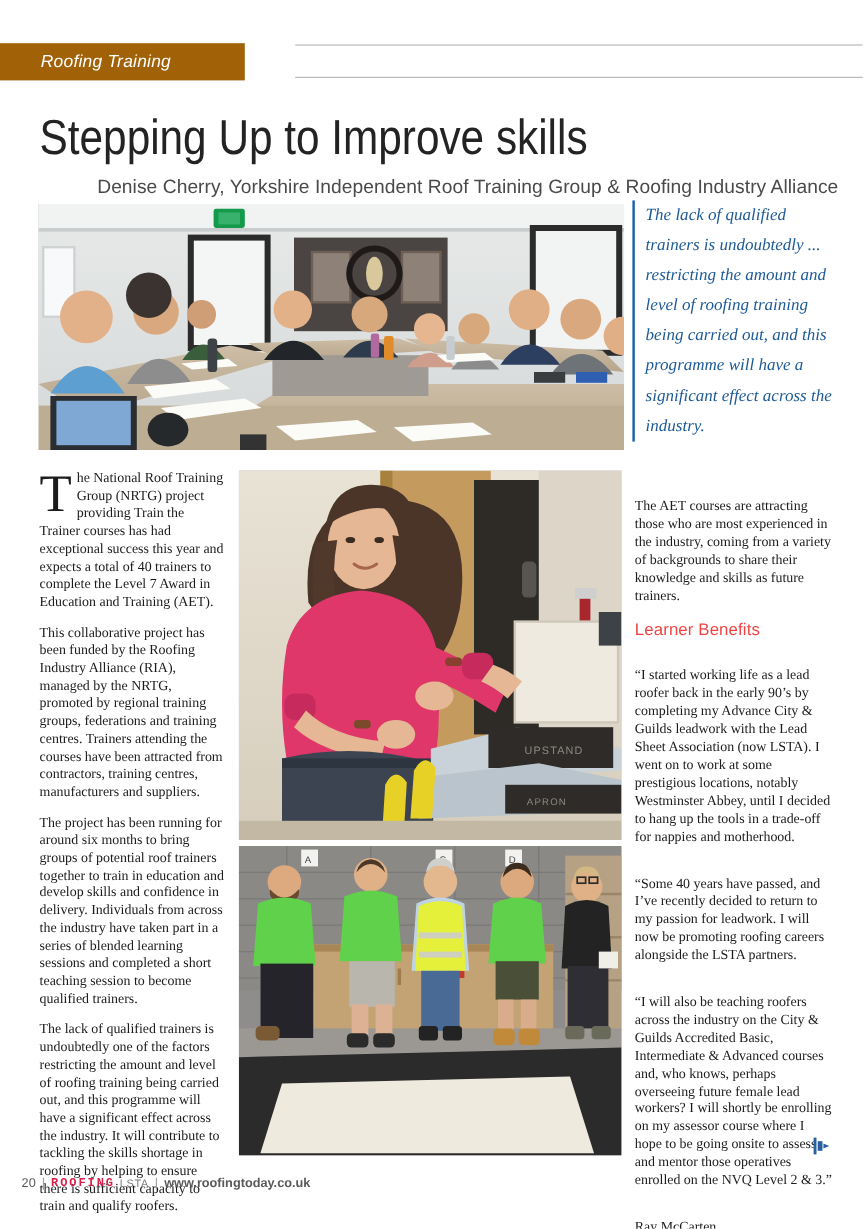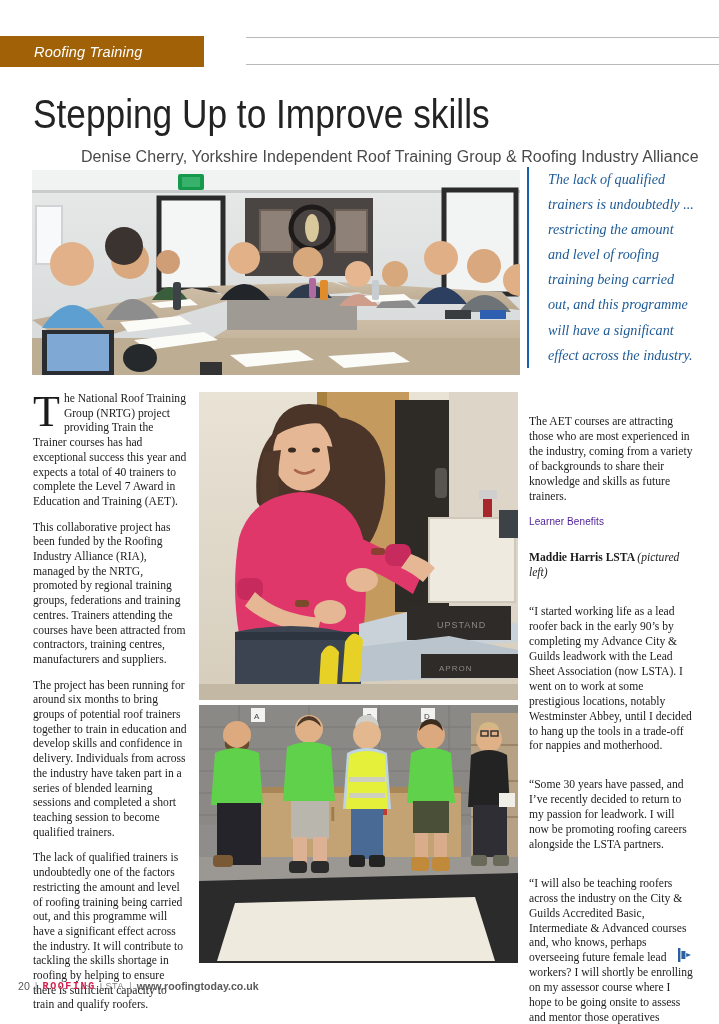--- a/index.html
+++ b/index.html
@@ -82,21 +82,21 @@
   #photo-team { left: 199px; top: 705px; width: 319px; height: 258px; }
 
   .photo svg { display:block; width:100%; height:100%; }
 
   
   .pullquote {
     position: absolute;
     left: 527px; top: 167px;
     width: 170px;
     border-left: 2.5px solid #1561ab;
-    padding-left: 19px;
+    padding-left: 9px;
     color: #1d5a96;
     font-family: "Liberation Serif", serif;
     font-style: italic;
     font-size: 14.2px;
     line-height: 25.1px;
     box-sizing: border-box;
   }
 
   
   .col {
@@ -120,23 +120,23 @@
     float: left;
     font-family: "Liberation Serif", serif;
     font-size: 44px;
     line-height: 36px;
     padding: 2px 4px 0 0;
     color: #1b1b1b;
   }
 
   .subhead {
     font-family: "Liberation Sans", sans-serif;
-    font-size: 10px;
+    font-size: 14px;
     font-weight: 400;
-    color: #4c1d95;
+    color: #ef4444;
     margin: 2px 0 8px 0;
     letter-spacing: .1px;
   }
   .name-line { font-weight: 700; }
   .name-line em { font-weight: 400; font-style: italic; }
   .attrib { margin-bottom: 11px; }
   .ital { font-style: italic; }
 
   
   .cont-marker {
@@ -455,23 +455,22 @@
 <div class="col" id="col-left">
   <p class="dropcap-para"><span class="dropcap">T</span><span>he National Roof Training Group (NRTG) project providing Train the Trainer courses has had exceptional success this year and expects a total of 40 trainers to complete the Level 7 Award in Education and Training (AET).</span></p>
   <p>This collaborative project has been funded by the Roofing Industry Alliance (RIA), managed by the NRTG, promoted by regional training groups, federations and training centres. Trainers attending the courses have been attracted from contractors, training centres, manufacturers and suppliers.</p>
   <p>The project has been running for around six months to bring groups of potential roof trainers together to train in education and develop skills and confidence in delivery. Individuals from across the industry have taken part in a series of blended learning sessions and completed a short teaching session to become qualified trainers.</p>
   <p>The lack of qualified trainers is undoubtedly one of the factors restricting the amount and level of roofing training being carried out, and this programme will have a significant effect across the industry. It will contribute to tackling the skills shortage in roofing by helping to ensure there is sufficient capacity to train and qualify roofers.</p>
 </div>
 
 <div class="col" id="col-right">
   <p>The AET courses are attracting those who are most experienced in the industry, coming from a variety of backgrounds to share their knowledge and skills as future trainers.</p>
   <div class="subhead">Learner Benefits</div>
-  <p class="name-line"><span>Maddie Harris LSTA</span> <em>(pictured left)</em></p>
   <p>“I started working life as a lead roofer back in the early 90’s by completing my Advance City &amp; Guilds leadwork with the Lead Sheet Association (now LSTA). I went on to work at some prestigious locations, notably Westminster Abbey, until I decided to hang up the tools in a trade-off for nappies and motherhood.</p>
-  <p>“Some 30 years have passed, and I’ve recently decided to return to my passion for leadwork. I will now be promoting roofing careers alongside the LSTA partners.</p>
+  <p>“Some 40 years have passed, and I’ve recently decided to return to my passion for leadwork. I will now be promoting roofing careers alongside the LSTA partners.</p>
   <p>“I will also be teaching roofers across the industry on the City &amp; Guilds Accredited Basic, Intermediate &amp; Advanced courses and, who knows, perhaps overseeing future female lead workers? I will shortly be enrolling on my assessor course where I hope to be going onsite to assess and mentor those operatives enrolled on the NVQ Level 2 &amp; 3.”</p>
   <p class="attrib">Ray McCarten</p>
   <p><span>Ray McCarten</span> <span class="ital">(pictured left)</span><span> ran Charlesworth Contracting, a</span></p>
 </div>
 
 <div class="cont-marker">
   <svg viewBox="0 0 16 16" width="16" height="16">
     <rect x="2" y="1" width="2.4" height="14" fill="#2a5fa0"></rect>
     <rect x="5.4" y="4" width="4" height="8" fill="#2a5fa0"></rect>
     <polygon points="10.2,6 15,8 10.2,10" fill="#2a5fa0"></polygon>

